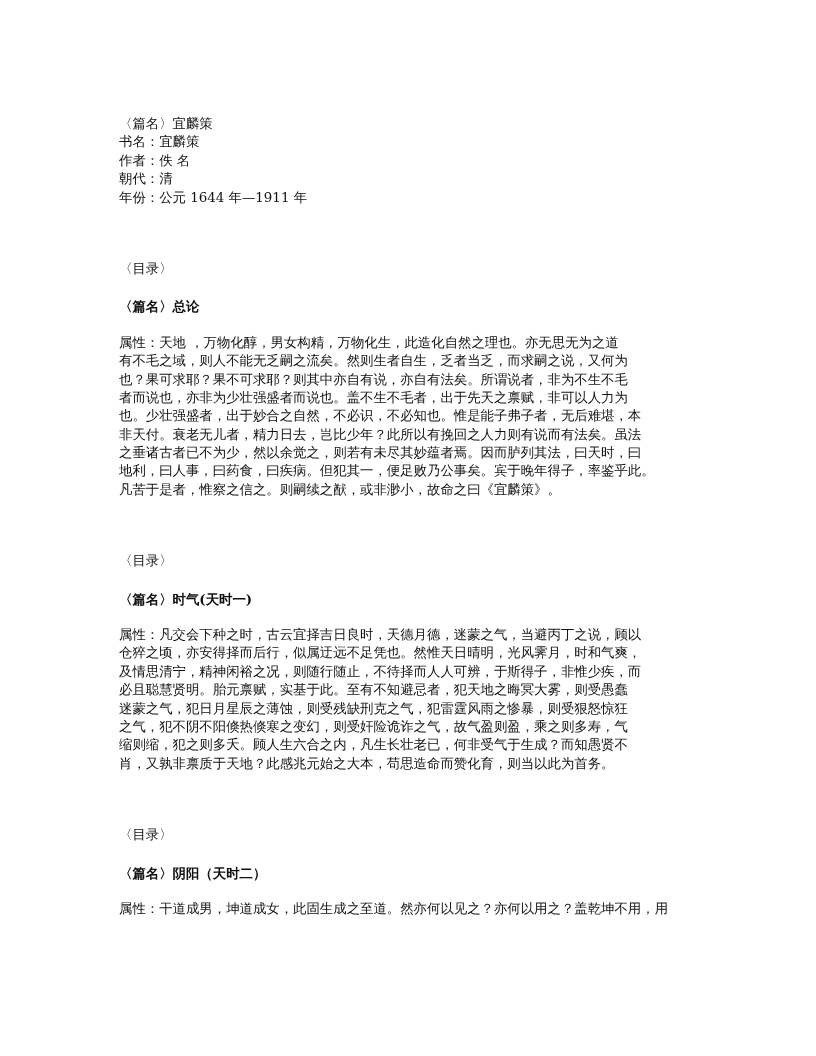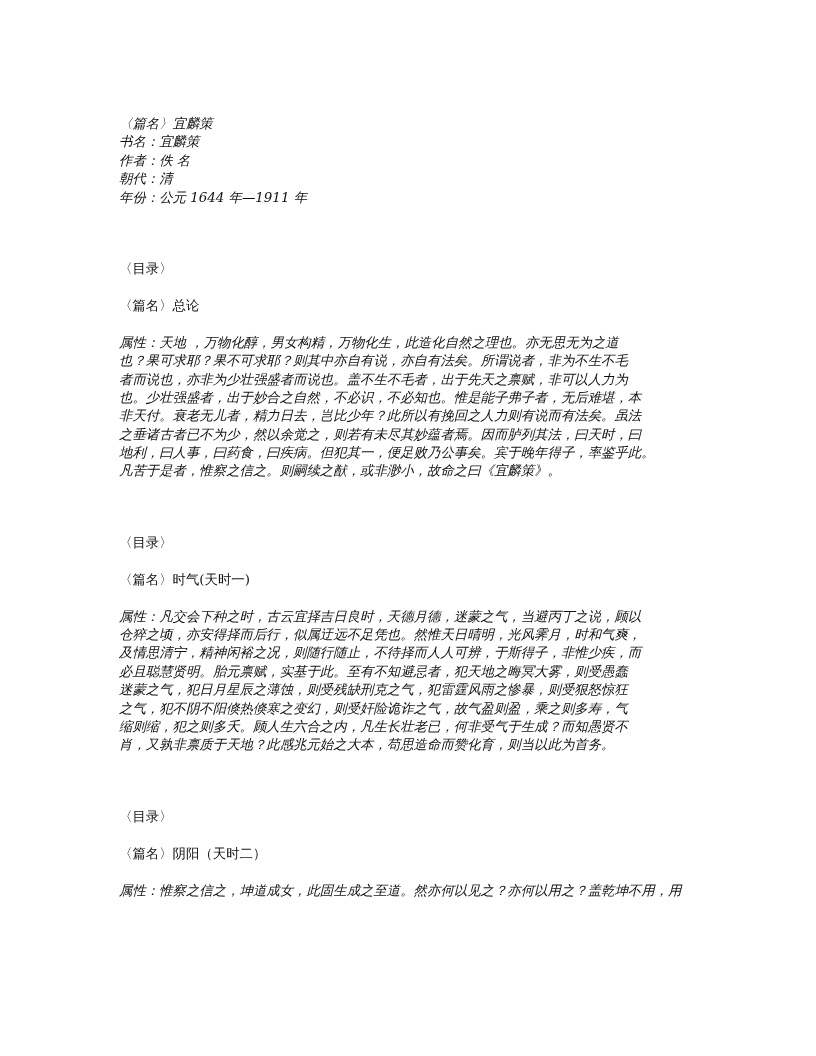--- a/index.html
+++ b/index.html
@@ -20,27 +20,26 @@
       left: 119px;
       top: 115px;
       width: 580px;
       font-size: 13.4px;
       line-height: 18.4px;
     }
     .line {
       display: block;
       white-space: nowrap;
       height: 18.4px;
-      font-style: italic;
     }
     .gap-large { height: 53px; }
     .gap-mid { height: 19px; }
     .gap-small { height: 18px; }
     .section-toc { display: block; height: 18.4px; }
-    .section-title { display: block; height: 18.4px; }
+    .section-title { display: block; height: 18.4px; font-weight: bold; }
   </style>
 </head>
 <body>
 
 <div class="page">
 
   <div>
     <span class="line">〈篇名〉宜麟策</span>
     <span class="line">书名：宜麟策</span>
     <span class="line">作者：佚 名</span>
@@ -50,20 +49,21 @@
 
   <div class="gap-large"></div>
 
   <div>
     <span class="section-toc">〈目录〉</span>
     <div class="gap-mid"></div>
     <span class="section-title">〈篇名〉总论</span>
     <div class="gap-small"></div>
     <div>
       <span class="line">属性：天地 ，万物化醇，男女构精，万物化生，此造化自然之理也。亦无思无为之道</span>
+      <span class="line">有不毛之域，则人不能无乏嗣之流矣。然则生者自生，乏者当乏，而求嗣之说，又何为</span>
       <span class="line">也？果可求耶？果不可求耶？则其中亦自有说，亦自有法矣。所谓说者，非为不生不毛</span>
       <span class="line">者而说也，亦非为少壮强盛者而说也。盖不生不毛者，出于先天之禀赋，非可以人力为</span>
       <span class="line">也。少壮强盛者，出于妙合之自然，不必识，不必知也。惟是能子弗子者，无后难堪，本</span>
       <span class="line">非天付。衰老无儿者，精力日去，岂比少年？此所以有挽回之人力则有说而有法矣。虽法</span>
       <span class="line">之垂诸古者已不为少，然以余觉之，则若有未尽其妙蕴者焉。因而胪列其法，曰天时，曰</span>
       <span class="line">地利，曰人事，曰药食，曰疾病。但犯其一，便足败乃公事矣。宾于晚年得子，率鉴乎此。</span>
       <span class="line">凡苦于是者，惟察之信之。则嗣续之猷，或非渺小，故命之曰《宜麟策》。</span>
     </div>
   </div>
 
@@ -87,17 +87,17 @@
   </div>
 
   <div class="gap-large"></div>
 
   <div>
     <span class="section-toc">〈目录〉</span>
     <div class="gap-mid"></div>
     <span class="section-title">〈篇名〉阴阳（天时二）</span>
     <div class="gap-small"></div>
     <div>
-      <span class="line">属性：惟察之信之，坤道成女，此固生成之至道。然亦何以见之？亦何以用之？盖乾坤不用，用</span>
+      <span class="line">属性：干道成男，坤道成女，此固生成之至道。然亦何以见之？亦何以用之？盖乾坤不用，用</span>
     </div>
   </div>
 
 </div>
 
 </body></html>

